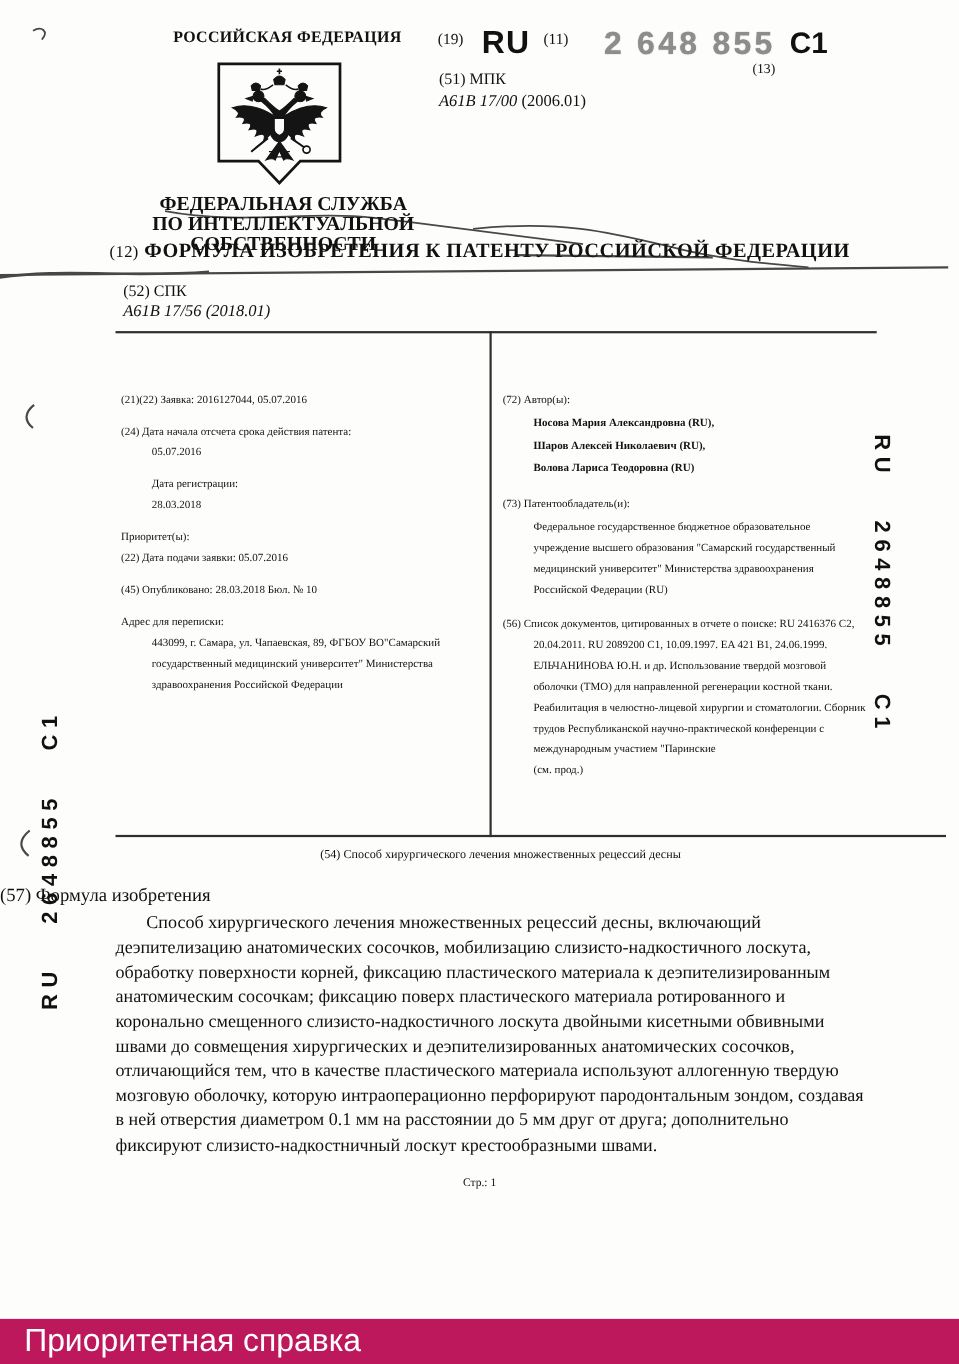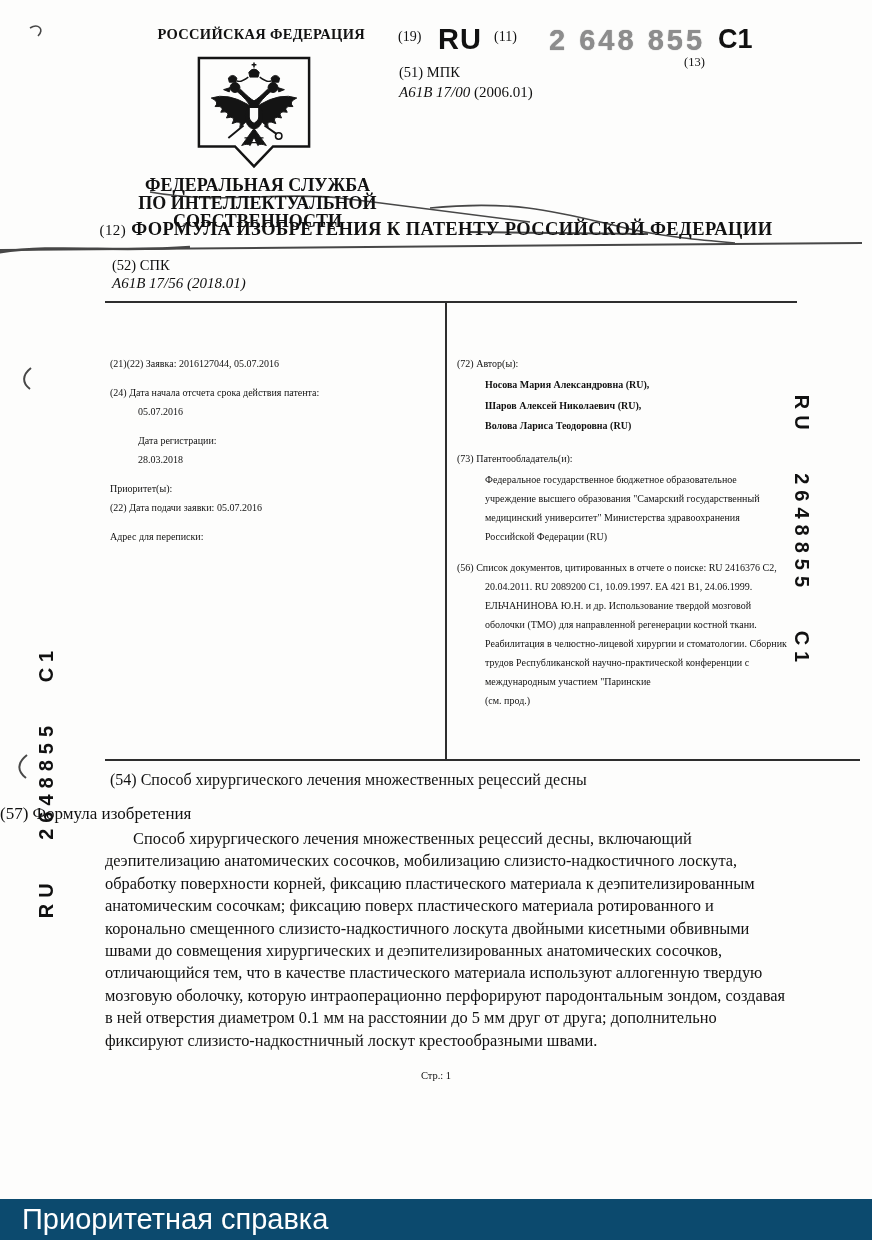--- a/index.html
+++ b/index.html
@@ -29,21 +29,21 @@
   
   .tline{background:#2e2e2e;}
   .biblio p{margin:0 0 10px 0;}
   .biblio{font-size:10px;line-height:19px;margin-top:40px;}
   .hang{padding-left:28px;text-indent:-28px;}
   .ind{padding-left:28px;}
   .left-col{left:110px;top:314px;width:330px;}
   .right-col{left:457px;top:314px;width:335px;}
   .authors div{font-weight:bold;line-height:20.5px;}
   
-  .title54{left:110px;top:771px;width:690px;font-size:16px;}
+  .title54{left:110px;top:771px;width:690px;font-size:11px;text-align:center;}
   .claims-head{left:0;top:804px;width:872px;text-align:left;font-size:17px;}
   .claims-body{left:105px;top:828px;width:690px;font-size:16.4px;line-height:22.4px;text-indent:28px;text-align:left;}
   .page-num{left:0;top:1070px;width:872px;text-align:center;font-size:10.5px;}
   
   .vside{font-family:"Liberation Sans", sans-serif;font-weight:bold;font-size:20px;
          letter-spacing:6px;word-spacing:26px;white-space:nowrap;text-align:center;}
   .vleft{width:400px;left:-154px;top:770px;transform:rotate(-90deg);}
   .vright{width:360px;left:621px;top:520px;transform:rotate(90deg);}
   
   .banner{left:0;top:1199px;width:872px;height:41px;display:flex;align-items:center;}
@@ -118,21 +118,26 @@
   </p>
   <p class="hang" style="margin-bottom:0;">(24) Дата начала отсчета срока действия патента:</p>
   <p class="ind b">05.07.2016</p>
   <p class="ind" style="margin-bottom:0;">Дата регистрации:</p>
   <p class="ind b">28.03.2018</p>
   <p style="margin-bottom:0;">Приоритет(ы):</p>
   <p>
     <span>(22) Дата подачи заявки:</span>
     <span class="b">05.07.2016</span>
   </p>
+  <p>
+    <span>(45) Опубликовано:</span>
+    <span class="b">28.03.2018  Бюл. №  10</span>
+  </p>
   <p style="margin-bottom:0;">Адрес для переписки:</p>
+  <p class="ind b" style="width:330px;">443099, г. Самара, ул. Чапаевская, 89, ФГБОУ ВО"Самарский государственный медицинский университет" Министерства здравоохранения Российской Федерации</p>
 </div>
 
 <div class="abs biblio right-col">
   <p style="margin-bottom:2px;">(72) Автор(ы):</p>
   <div class="ind authors" style="margin-bottom:12px;">
     <div>Носова Мария Александровна (RU),</div>
     <div>Шаров Алексей Николаевич (RU),</div>
     <div>Волова Лариса Теодоровна (RU)</div>
   </div>
   <p style="margin-bottom:2px;">(73) Патентообладатель(и):</p>
@@ -163,15 +168,15 @@
     <path d="M150 192 C 220 205, 280 191, 340 198 C 400 205, 455 213, 530 222"></path>
     <path d="M430 208 C 520 199, 565 214, 625 228 C 665 237, 700 240, 735 243"></path>
     <path d="M468 232 L 648 234" stroke-width="2"></path>
     <path d="M0 250 L 862 243" stroke-width="2"></path>
     <path d="M-5 253 C 55 243, 115 253, 190 247" stroke-width="2.4"></path>
     <path d="M31 368 C 22 375, 22 383, 30 389" stroke-width="2"></path>
     <path d="M27 755 C 17 763, 17 771, 26 778" stroke-width="2"></path>
   </g>
 </svg>
 
-<div class="abs banner" style="background: #0c4a6e; color: rgb(255, 255, 255);">
+<div class="abs banner" style="background: #be185d; color: rgb(255, 255, 255);">
   <span>Приоритетная справка</span>
 </div>
 
 </body></html>

